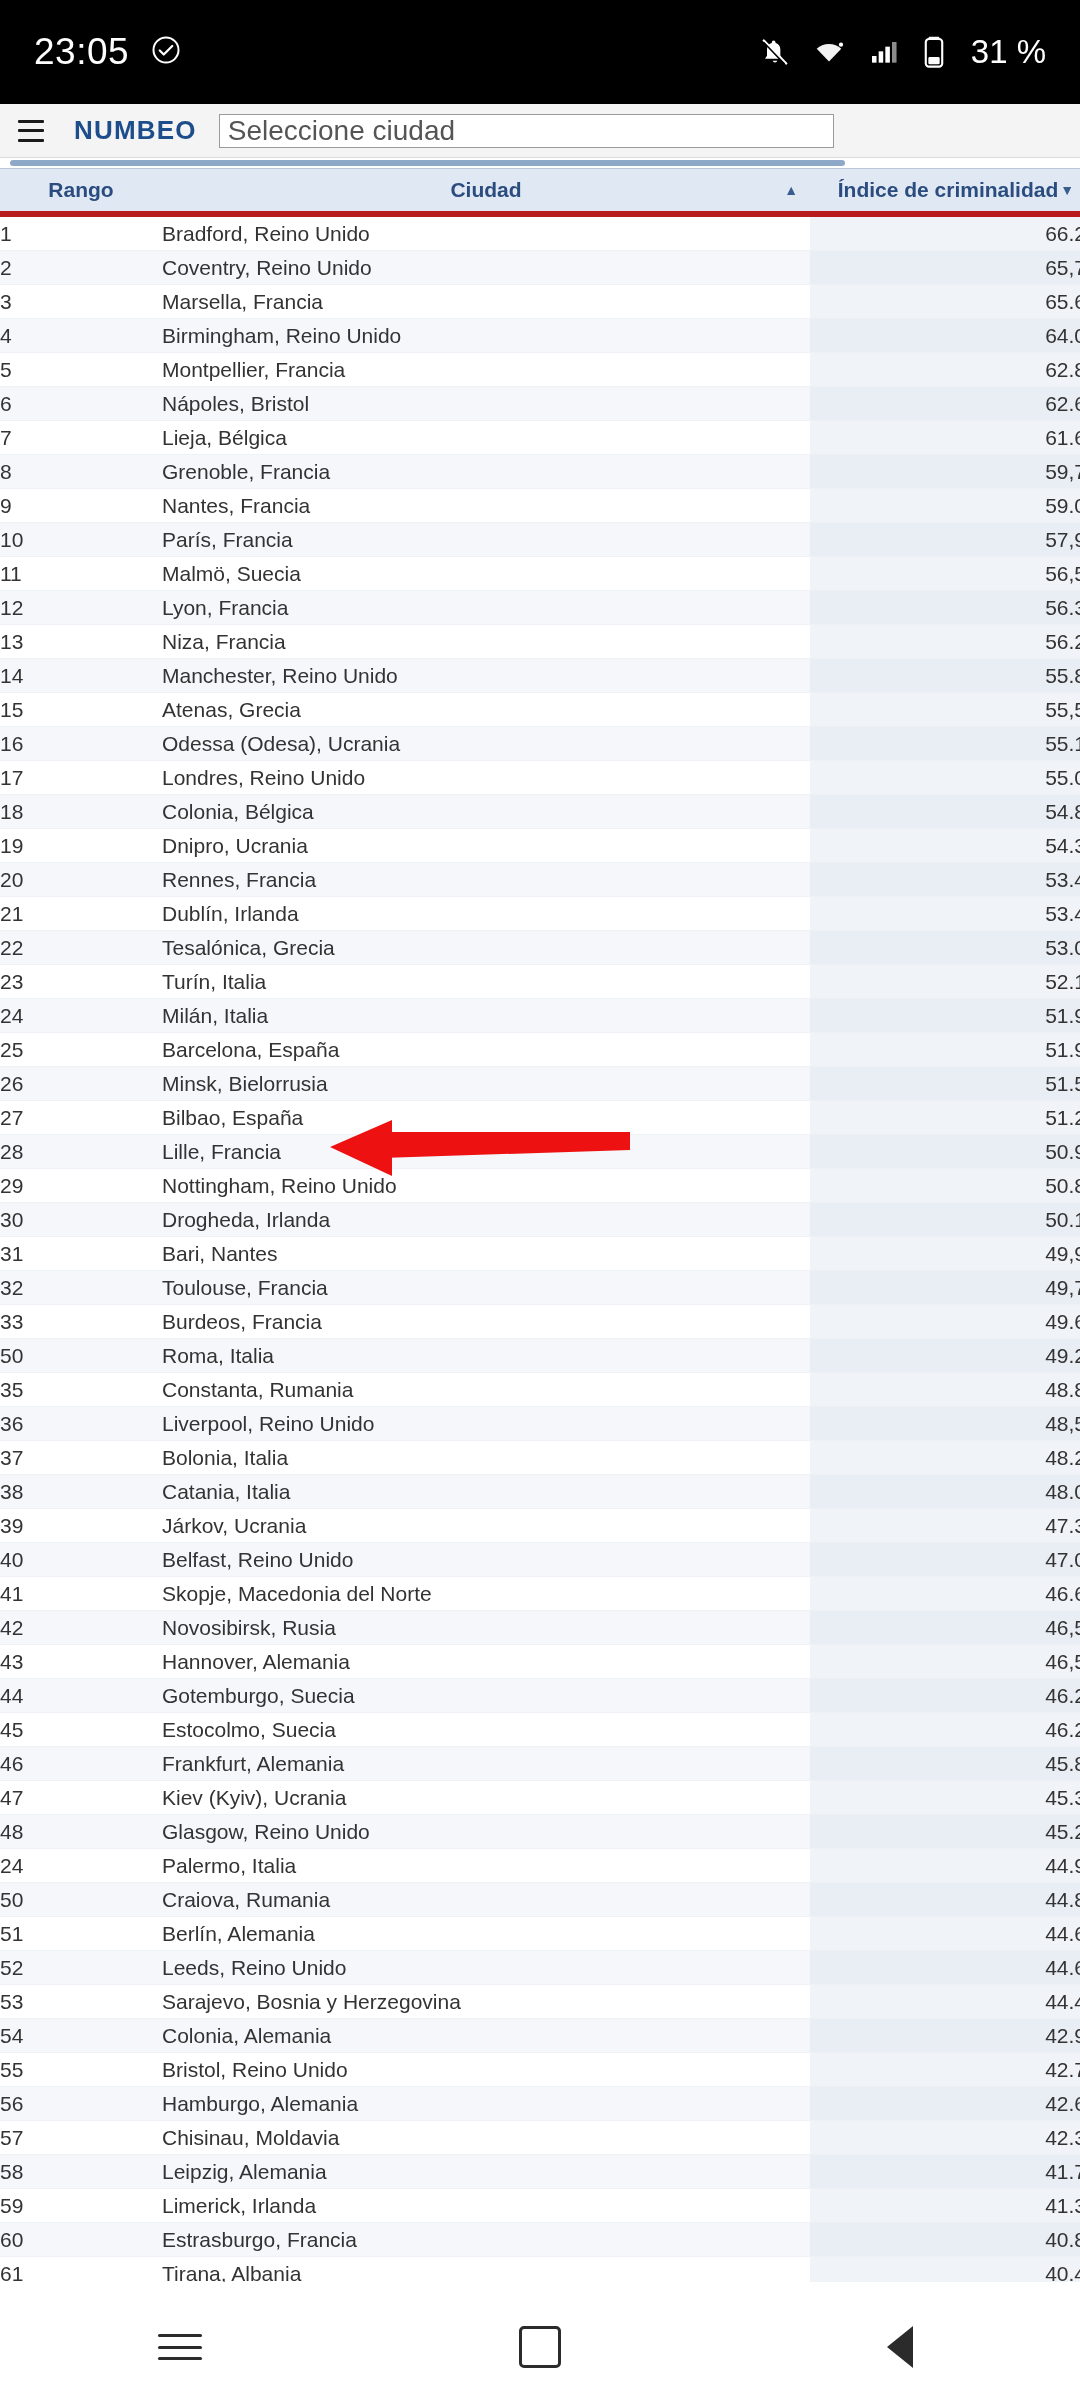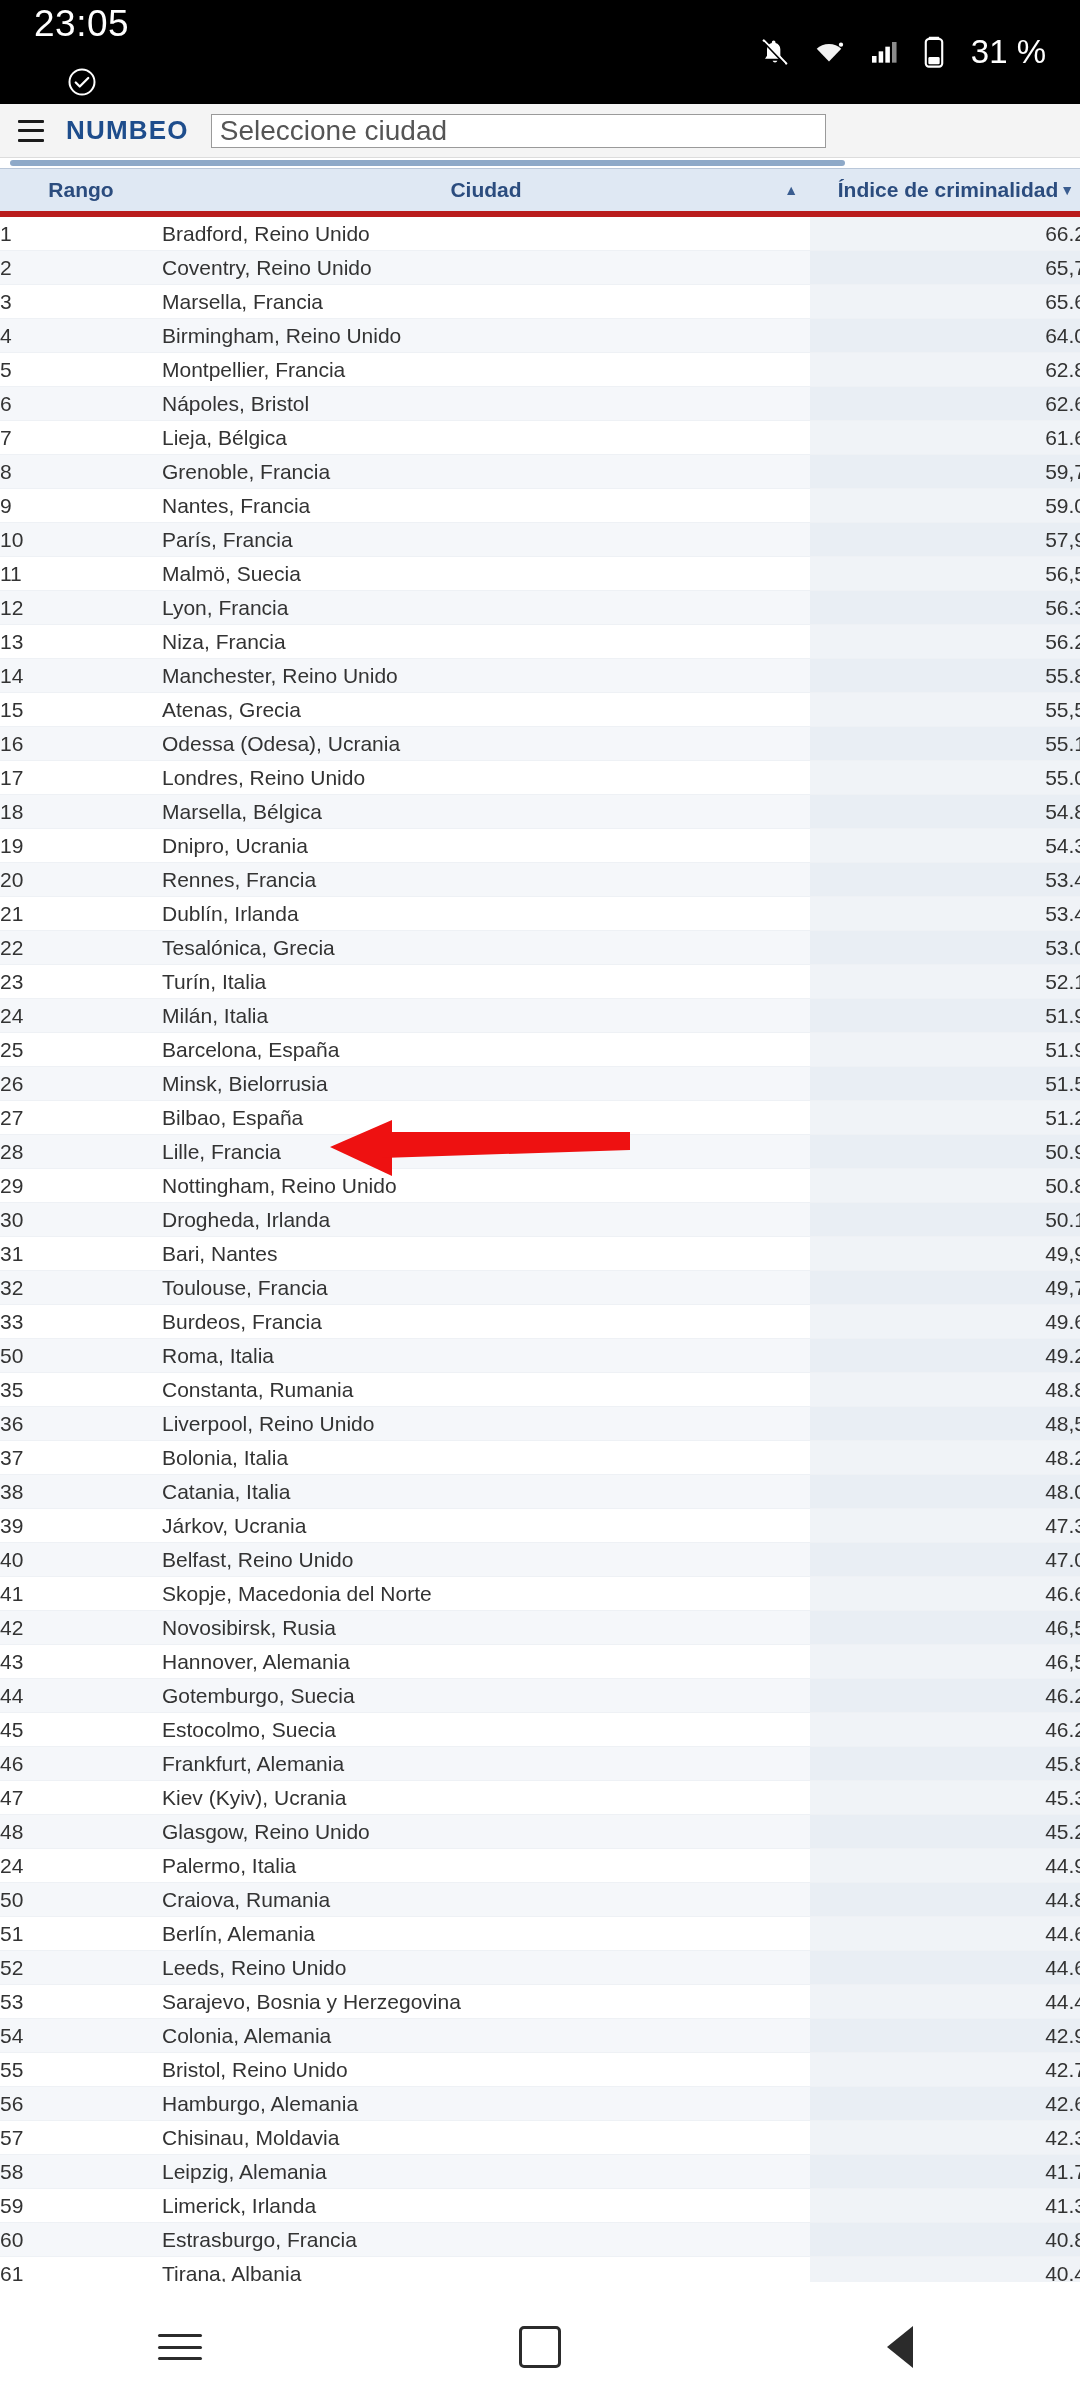--- a/index.html
+++ b/index.html
@@ -27,21 +27,20 @@
     display: flex;
     align-items: center;
     justify-content: space-between;
     padding: 0 34px;
     box-sizing: border-box;
   }
   .status-left {
     display: flex;
     align-items: center;
     gap: 22px;
-    flex-direction: column;
   }
   .status-clock {
     font-size: 37px;
     letter-spacing: 0.5px;
   }
   .status-right {
     display: flex;
     align-items: center;
     gap: 21px;
   }
@@ -74,21 +73,21 @@
     display: block;
     height: 3px;
     background: #1b1b1b;
     border-radius: 1px;
   }
   .brand {
     font-size: 26px;
     font-weight: bold;
     color: #1e4d8c;
     letter-spacing: 1.2px;
-    margin-left: 18px;
+    margin-left: 26px;
     margin-right: 22px;
   }
   .city-select {
     width: 615px;
     height: 34px;
     border: 1px solid #9a9a9a;
     background: #ffffff;
     font-size: 28px;
     color: #555555;
     display: flex;
@@ -388,21 +387,21 @@
             <td class="city">Odessa (Odesa), Ucrania</td>
             <td class="index">55.1</td>
           </tr>
           <tr>
             <td class="rank">17</td>
             <td class="city">Londres, Reino Unido</td>
             <td class="index">55.0</td>
           </tr>
           <tr class="alt">
             <td class="rank">18</td>
-            <td class="city">Marsella, Bélgica</td>
+            <td class="city">Colonia, Bélgica</td>
             <td class="index">54.8</td>
           </tr>
           <tr>
             <td class="rank">19</td>
             <td class="city">Dnipro, Ucrania</td>
             <td class="index">54.3</td>
           </tr>
           <tr class="alt">
             <td class="rank">20</td>
             <td class="city">Rennes, Francia</td>

